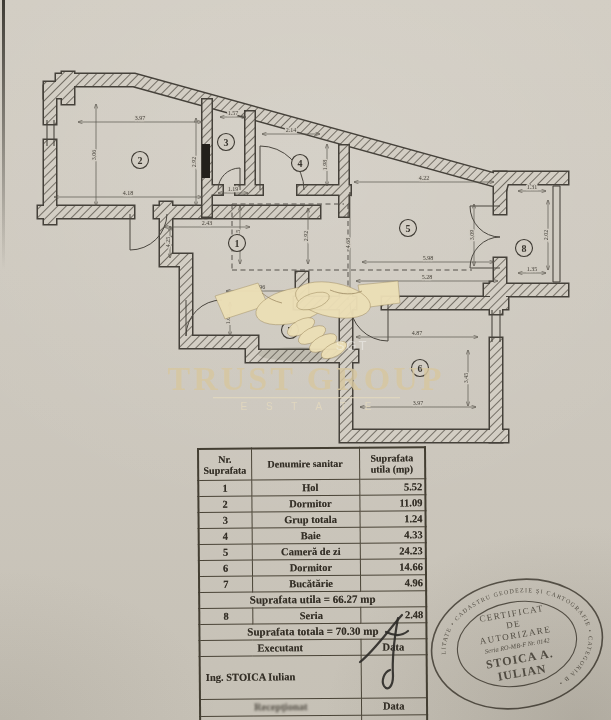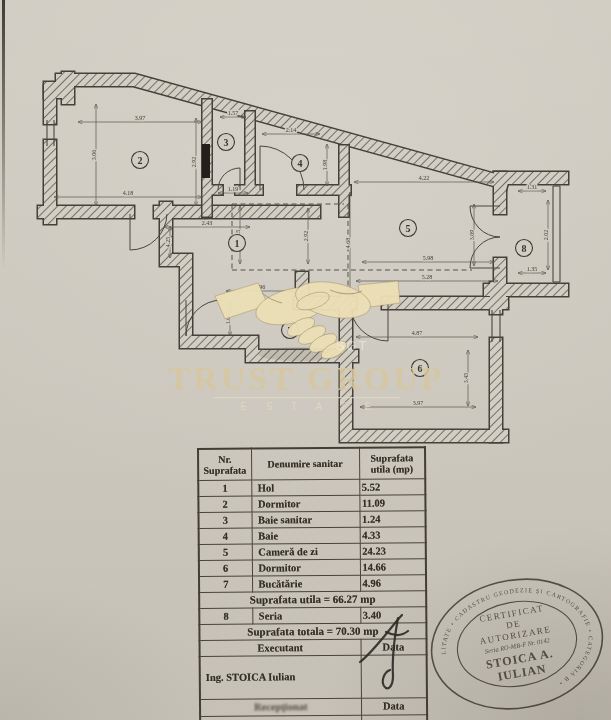--- a/index.html
+++ b/index.html
@@ -38,22 +38,22 @@
   table.areas{position:absolute;left:197px;top:448px;width:227px;
     border-collapse:collapse;table-layout:fixed;
     transform:rotate(-0.45deg);transform-origin:top left;
     font-weight:700;color:#332e26;font-size:10.5px;
     border:2px solid #433e32;}
   .areas th,.areas td{border:1.2px solid #4a4437;padding:0 2px;overflow:hidden;
     text-shadow:0 0 .5px rgba(50,45,35,.55);}
   .areas th{font-size:10px;line-height:1.12;height:30px;text-align:center;margin-left:38px;}
   .areas tbody td{height:15px;line-height:1.05;}
   .areas td.c0{text-align:center;}
-  .areas td.c1{text-align:left;padding-left:6px;}
-  .areas td.c2{text-align:left;}
+  .areas td.c1{text-align:center;padding-left:12px;}
+  .areas td.c2{text-align:right;}
   .areas tr.merge td{text-align:center;font-size:11px;}
   .areas tr.exe td{text-align:center;}
   .areas tr.sig td{height:42px;}
   .areas td.eng{text-align:left;padding-left:5px;vertical-align:middle;font-size:10.5px;}
   .areas tr.rec td{height:16px;text-align:center;}
   .areas tr.empty td{height:34px;}
   .smudge{filter:blur(1.2px);opacity:.7;}
   .datac{text-align:center;}
   
   svg.stamp{position:absolute;left:420px;top:555px;opacity:.8;mix-blend-mode:multiply;}
@@ -295,21 +295,21 @@
           <td class="c1">Hol</td>
           <td class="c2">5.52</td>
         </tr>
         <tr>
           <td class="c0">2</td>
           <td class="c1">Dormitor</td>
           <td class="c2">11.09</td>
         </tr>
         <tr>
           <td class="c0">3</td>
-          <td class="c1">Baie sanitar</td>
+          <td class="c1">Grup totala</td>
           <td class="c2">1.24</td>
         </tr>
         <tr>
           <td class="c0">4</td>
           <td class="c1">Baie</td>
           <td class="c2">4.33</td>
         </tr>
         <tr>
           <td class="c0">5</td>
           <td class="c1">Cameră de zi</td>
@@ -326,21 +326,21 @@
           <td class="c2">4.96</td>
         </tr>
       </tbody>
     <tbody>
       <tr class="merge">
         <td colspan="3">Suprafata utila = 66.27 mp</td>
       </tr>
       <tr>
         <td class="c0">8</td>
         <td class="c1">Seria</td>
-        <td class="c2">3.40</td>
+        <td class="c2">2.48</td>
       </tr>
       <tr class="merge">
         <td colspan="3">Suprafata totala = 70.30 mp</td>
       </tr>
       <tr class="exe">
         <td colspan="2">Executant</td>
         <td class="datac">Data</td>
       </tr>
       <tr class="sig">
         <td colspan="2" class="eng">Ing. STOICA Iulian</td>

